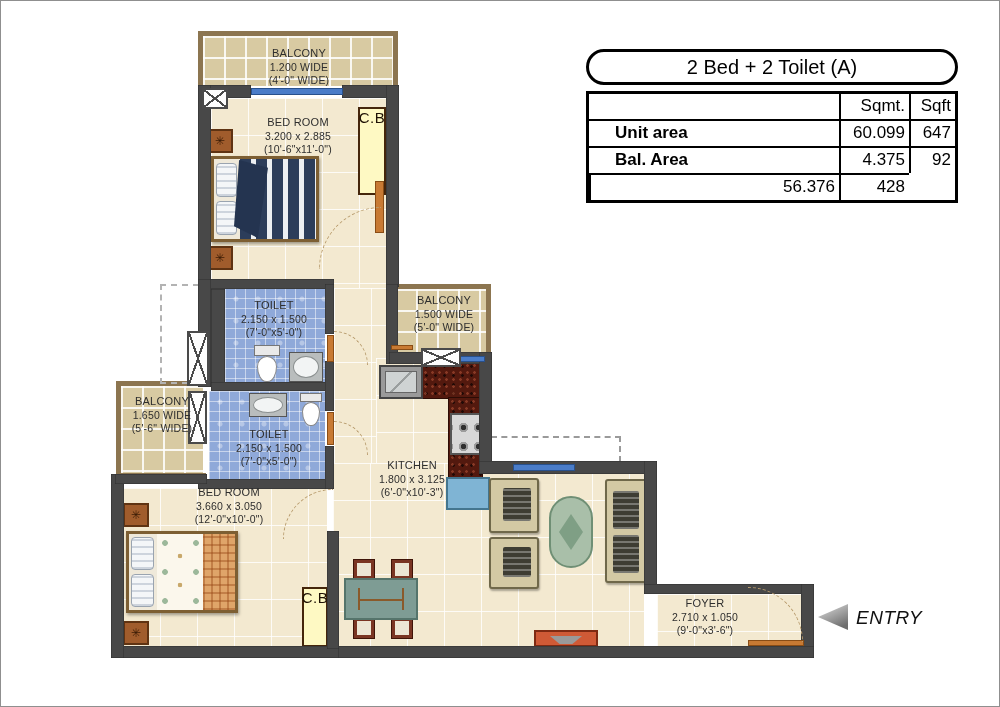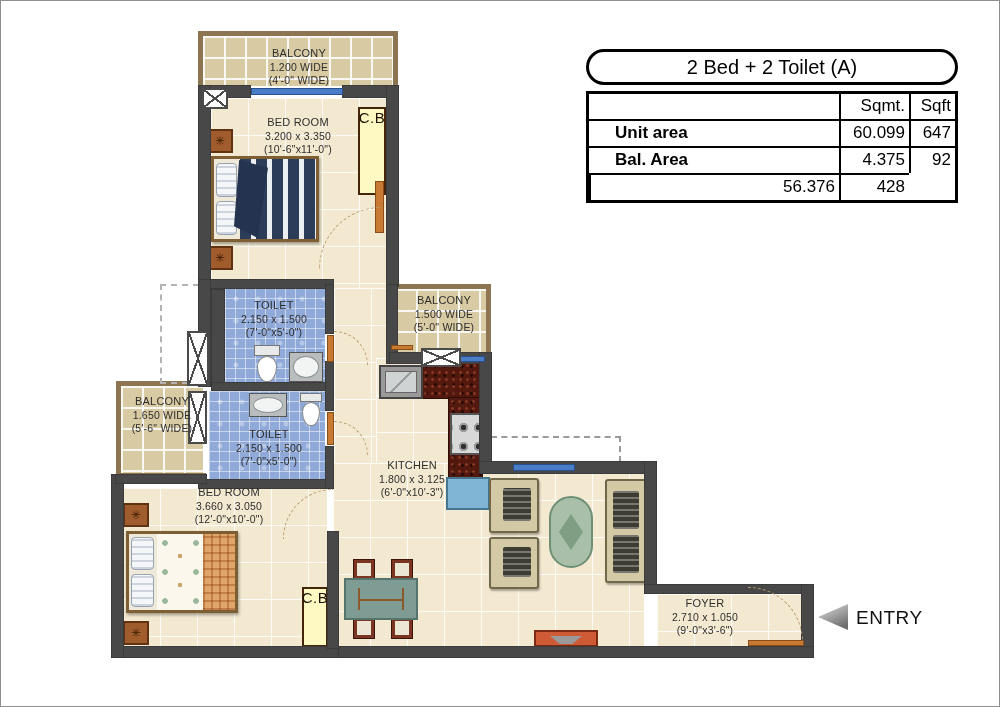--- a/index.html
+++ b/index.html
@@ -85,21 +85,21 @@
   .tvunit .tv{position:absolute;left:14px;right:14px;top:4px;height:8px;background:#9a9a9a;
     clip-path:polygon(0 0,100% 0,70% 100%,30% 100%);}
 
   
   .rlabel{color:#2e2e2e;font-size:10.5px;line-height:1.32;text-align:center;letter-spacing:.2px;}
   .rlabel .rname{font-size:11px;}
 
   
   .entry-arrow{clip-path:polygon(100% 0,0 50%,100% 100%);
     background:linear-gradient(155deg,#c6c6c6 20%,#6e6e6e 85%);}
-  .entry-text{font-size:19px;color:#111;letter-spacing:.5px;}
+  .entry-text{font-size:19px;color:#111;letter-spacing:.5px;font-style:italic;}
 
   
   .ttitle{border:3px solid #000;display:flex;align-items:center;justify-content:center;
     font-size:20px;color:#000;background:#fff;}
   .tgrid{border:3px solid #000;background:#fff;display:grid;
     grid-template-columns:1fr 70px 46px;}
   .tgrid .c{border-top:2px solid #000;padding:2px 4px 3px 6px;font-size:17px;display:flex;align-items:center;}
   .tgrid .c.v{border-left:2px solid #000;justify-content:flex-end;padding-right:4px;}
   .tgrid .hdr{border-top:none;}
   .tgrid .lab{font-weight:bold;padding-left:26px;}
@@ -248,21 +248,21 @@
   <div class="abs arc tr" style="left:333px;top:420px;width:34px;height:34px;"></div>
   <div class="abs arc tr" style="left:747px;top:586px;width:55px;height:55px;"></div>
 
   <div class="abs rlabel" style="left:243px;top:45px;width:110px;">
     <div class="rname">BALCONY</div>
     <div>1.200 WIDE</div>
     <div>(4'-0" WIDE)</div>
   </div>
   <div class="abs rlabel" style="left:242px;top:114px;width:110px;">
     <div class="rname">BED ROOM</div>
-    <div>3.200 x 3.350</div>
+    <div>3.200 x 2.885</div>
     <div>(10'-6"x11'-0")</div>
   </div>
   <div class="abs rlabel" style="left:218px;top:297px;width:110px;">
     <div class="rname">TOILET</div>
     <div>2.150 x 1.500</div>
     <div>(7'-0"x5'-0")</div>
   </div>
   <div class="abs rlabel" style="left:393px;top:292px;width:100px;">
     <div class="rname">BALCONY</div>
     <div>1.500 WIDE</div>

